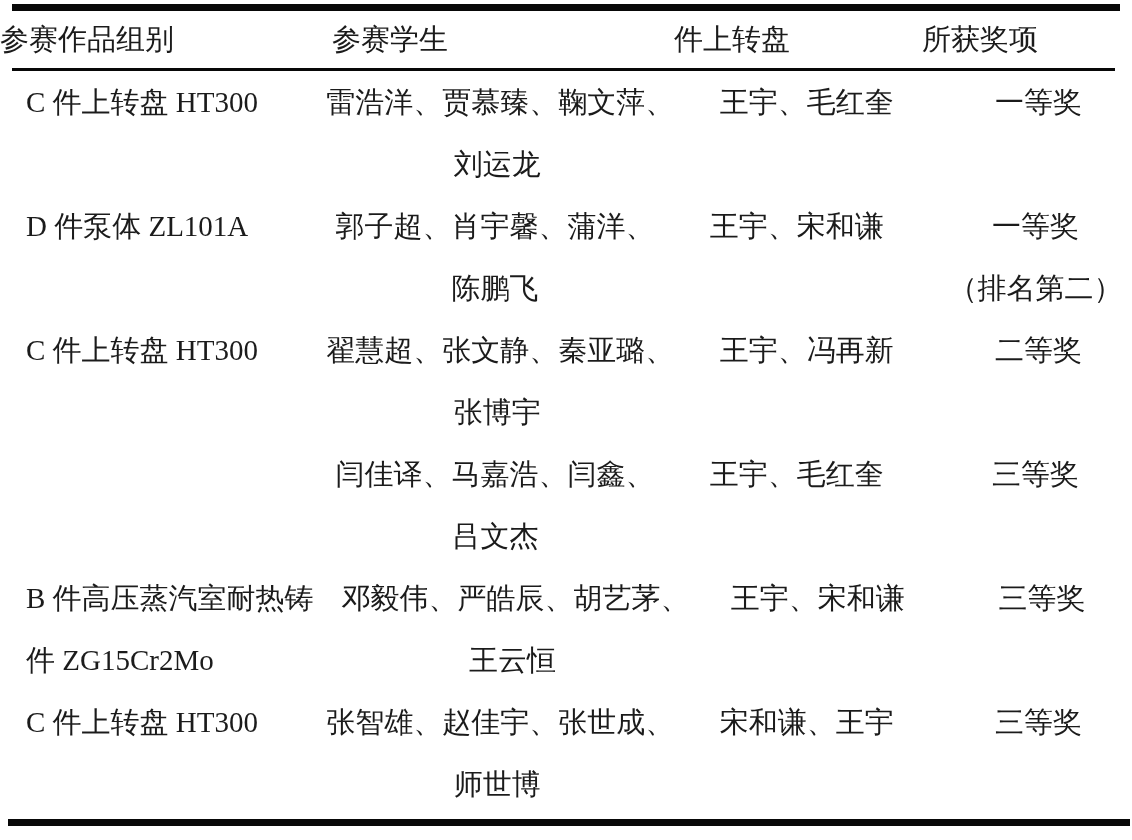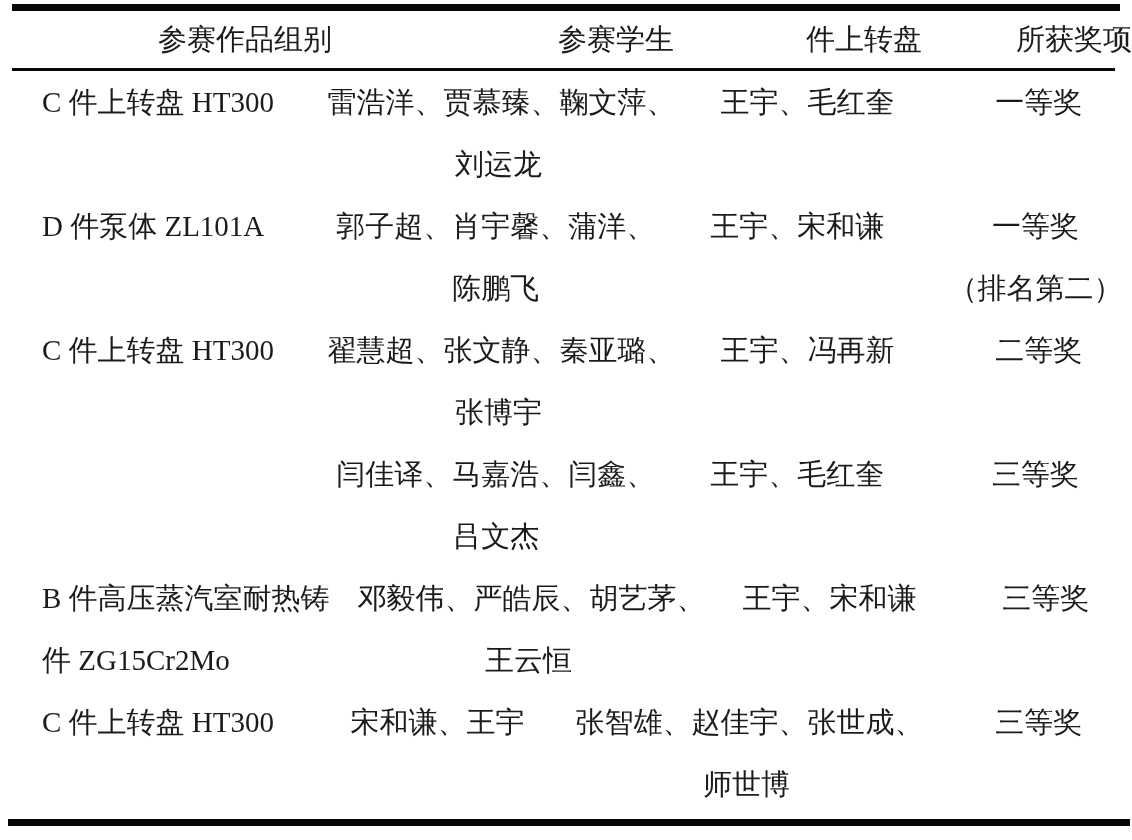--- a/index.html
+++ b/index.html
@@ -39,32 +39,32 @@
   .body-rows {
     position: absolute;
     left: 0; top: 71px;
     width: 1132px;
   }
   .tr { display: flex; }
   .td, .th {
     font-size: 29px;
     box-sizing: border-box;
   }
-  .th { text-align: right; }
+  .th { text-align: left; }
   .line {
     height: 62px;
     line-height: 62px;
     white-space: nowrap;
     overflow: visible;
   }
   .c1 { width: 332px; }
   .c2 { width: 342px; }
   .c3 { width: 248px; }
   .c4 { width: 210px; }
-  .td.c1 { padding-left: 42px; text-align: left; }
+  .td.c1 { padding-left: 26px; text-align: left; }
   .td.c2, .td.c3, .td.c4 { text-align: center; margin-left: 28px; }
 </style>
 </head>
 <body>
 
 <div class="sheet">
 
   <div class="rule rule-top"></div>
 
   <div class="header-row">
@@ -169,27 +169,27 @@
         <div class="line">三等奖</div>
         <div class="line"></div>
       </div>
     </div>
 
     <div class="tr">
       <div class="td c1">
         <div class="line">C 件上转盘 HT300</div>
         <div class="line"></div>
       </div>
+      <div class="td c2">
+        <div class="line">张智雄、赵佳宇、张世成、</div>
+        <div class="line">师世博</div>
+      </div>
       <div class="td c3">
         <div class="line">宋和谦、王宇</div>
         <div class="line"></div>
-      </div>
-      <div class="td c2">
-        <div class="line">张智雄、赵佳宇、张世成、</div>
-        <div class="line">师世博</div>
       </div>
       <div class="td c4">
         <div class="line">三等奖</div>
         <div class="line"></div>
       </div>
     </div>
 
   </div>
 
   <div class="rule rule-bottom"></div>

